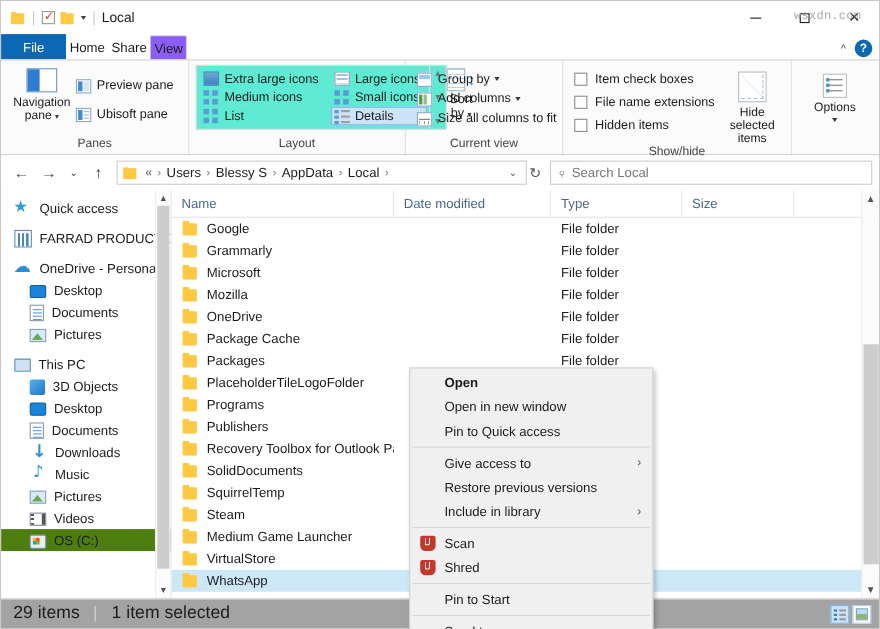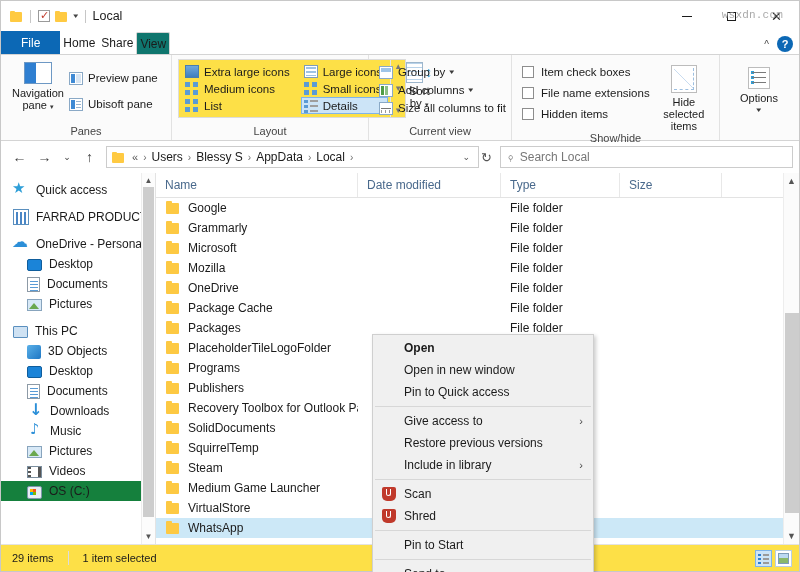--- a/index.html
+++ b/index.html
@@ -124,21 +124,21 @@
     color: #1b1b1b;
     box-sizing: border-box;
   }
   .tab.file {
     background: #0c68b5;
     color: #fff;
     padding: 0 20px;
     height: 23px;
   }
   .tab.active {
-    background: #0f766e;
+    background: #8b5cf6;
     border: 1px solid #d4d4d4;
     border-bottom: none;
     border-radius: 2px 2px 0 0;
   }
   .tab-right {
     position: absolute;
     right: 6px; bottom: 2px;
     display: flex; align-items: center; gap: 8px;
   }
   .chev-up {
@@ -221,21 +221,21 @@
     position: relative;
     display: inline-block;
   }
   .sico.pv i { position:absolute; left:1px; top:1px; width:4px; height:9px; background:#3f8ad4; display:block;}
   .sico.pv b { position:absolute; left:6px; top:1px; width:5px; height:9px; background:#d7e5f3; display:block;}
   .sico.dp i { position:absolute; left:1px; top:1px; width:4px; height:9px; background:#3f8ad4; display:block;}
   .sico.dp b { position:absolute; left:6px; top:2px; width:5px; height:1px; background:#9ab6d0; box-shadow:0 3px 0 #9ab6d0, 0 6px 0 #9ab6d0; display:block;}
 
   .layoutbox {
     border: 1px solid #dcdcdc;
-    background: #fde047;
+    background: #5eead4;
     display: flex;
     margin-top: 2px;
     height: 59px;
     box-sizing: border-box;
   }
   .layoutcol { display: flex; flex-direction: column; padding: 3px 2px 0 3px; }
   .viewitem {
     display: flex; align-items: center; gap: 5px;
     font-size: 11.5px;
     padding: 1px 6px 1px 3px;
@@ -413,21 +413,21 @@
   .nav-item {
     height: 20px;
     display: flex; align-items: center;
     gap: 7px;
     padding-left: 12px;
     font-size: 12px;
     color: #1b1b1b;
     white-space: nowrap;
   }
   .nav-item.child { padding-left: 26px; }
-  .nav-item.sel { background: #15803d; }
+  .nav-item.sel { background: #4d7c0f; }
   .nav-gap { height: 7px; }
   .nav-ico { width: 16px; height: 16px; flex: none; position: relative; display:inline-block;}
 
   .star-ico:after {
     content: "★";
     position: absolute; left: -1px; top: -3px;
     font-size: 15px; color: #2f9fd8;
     font-family: "DejaVu Sans", sans-serif;
   }
   .bld-ico {
@@ -641,27 +641,27 @@
     background: #d7d7d7;
     margin: 3px 2px 3px 2px;
   }
 
   
   .statusbar {
     height: 26px;
     border-top: 1px solid #e3e3e3;
     display: flex;
     align-items: center;
-    font-size: 11px;
+    font-size: 16px;
     color: #1b1b1b;
     flex: none;
     padding-left: 11px;
     gap: 0;
     position: relative;
-    background: #fde047;
+    background: #a3a3a3;
   }
   .status-sep { width: 1px; height: 14px; background: #dcdcdc; margin: 0 14px; }
   .status-right {
     position: absolute;
     right: 7px; top: 0;
     height: 26px;
     display: flex; align-items: center; gap: 3px;
   }
   .vbtn {
     width: 17px; height: 17px;

